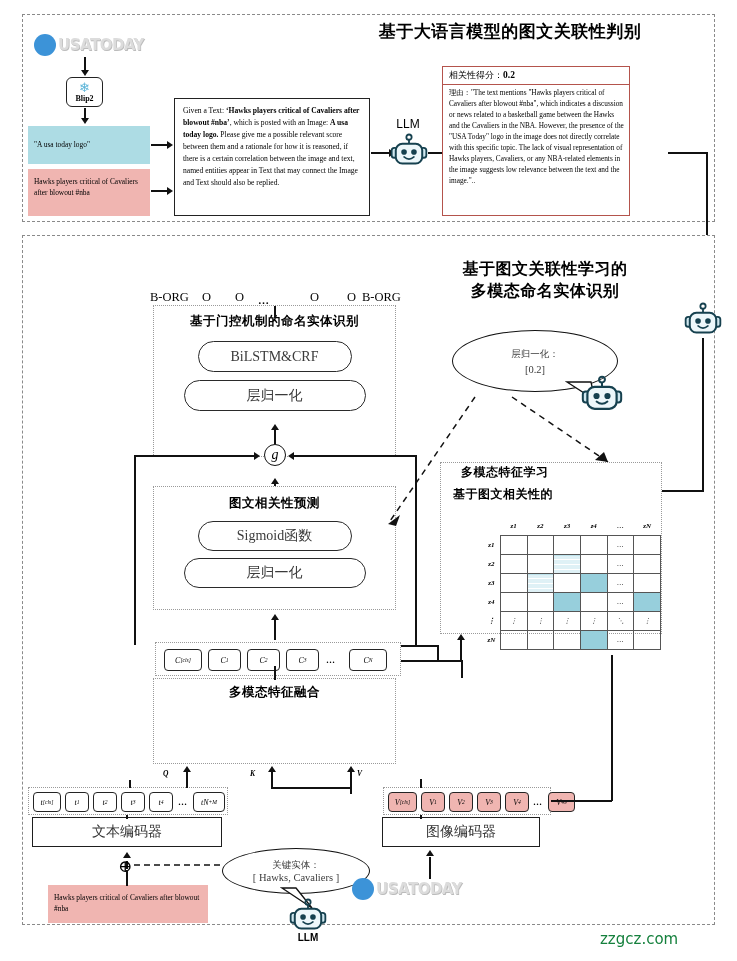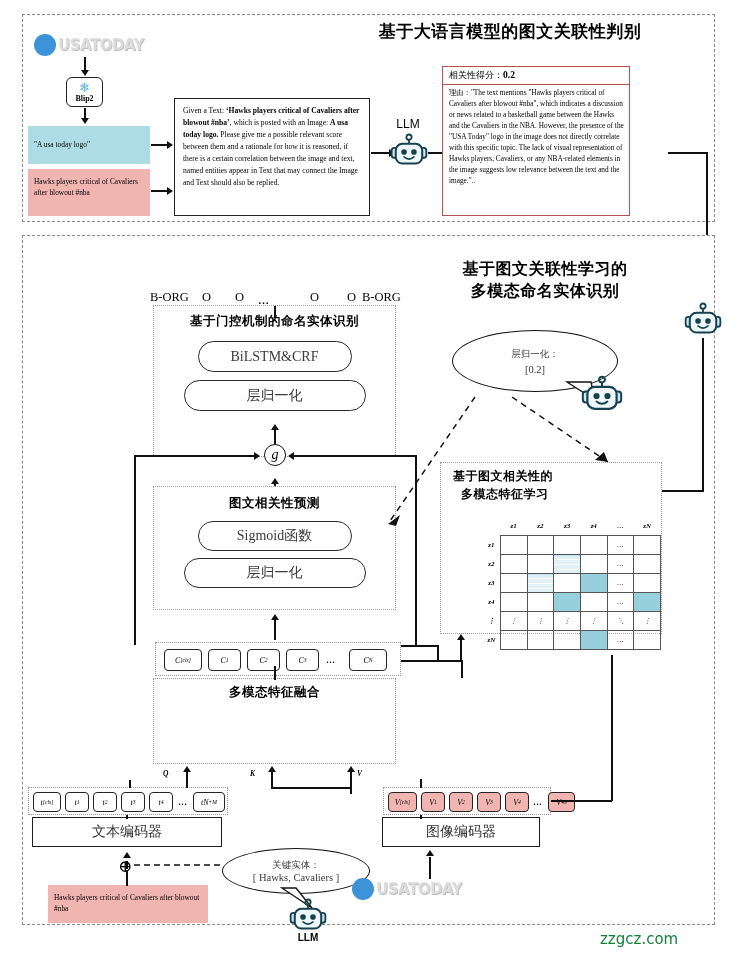--- a/index.html
+++ b/index.html
@@ -475,22 +475,22 @@
 <svg class="abs" style="left:370px; top:392px;" width="110" height="140">
   <line x1="105" y1="5" x2="18" y2="132" stroke="#111" stroke-width="1.5" stroke-dasharray="6,5"></line>
   <path d="M18 132 L30 123 L26 134 Z" fill="#111"></path>
 </svg>
 <svg class="abs" style="left:500px; top:392px;" width="120" height="80">
   <line x1="12" y1="5" x2="108" y2="70" stroke="#111" stroke-width="1.5" stroke-dasharray="6,5"></line>
   <path d="M108 70 L95 68 L104 60 Z" fill="#111"></path>
 </svg>
 
 <div class="abs mod-dotted" style="left:440px; top:462px; width:222px; height:172px;">
+  <div class="mod-title" style="margin-top:1px; font-size:12px; text-align:left; padding-left:20px;">多模态特征学习</div>
   <div class="mod-title" style="margin-top:5px; font-size:12px; text-align:left; padding-left:12px;">基于图文相关性的</div>
-  <div class="mod-title" style="margin-top:1px; font-size:12px; text-align:left; padding-left:20px;">多模态特征学习</div>
 
   <div class="abs" style="left:42px; top:54px;">
     <table class="mx">
       <tbody>
           <tr>
         <td class="hd"></td>
         <td class="hd">z1</td>
         <td class="hd">z2</td>
         <td class="hd">z3</td>
         <td class="hd">z4</td>

